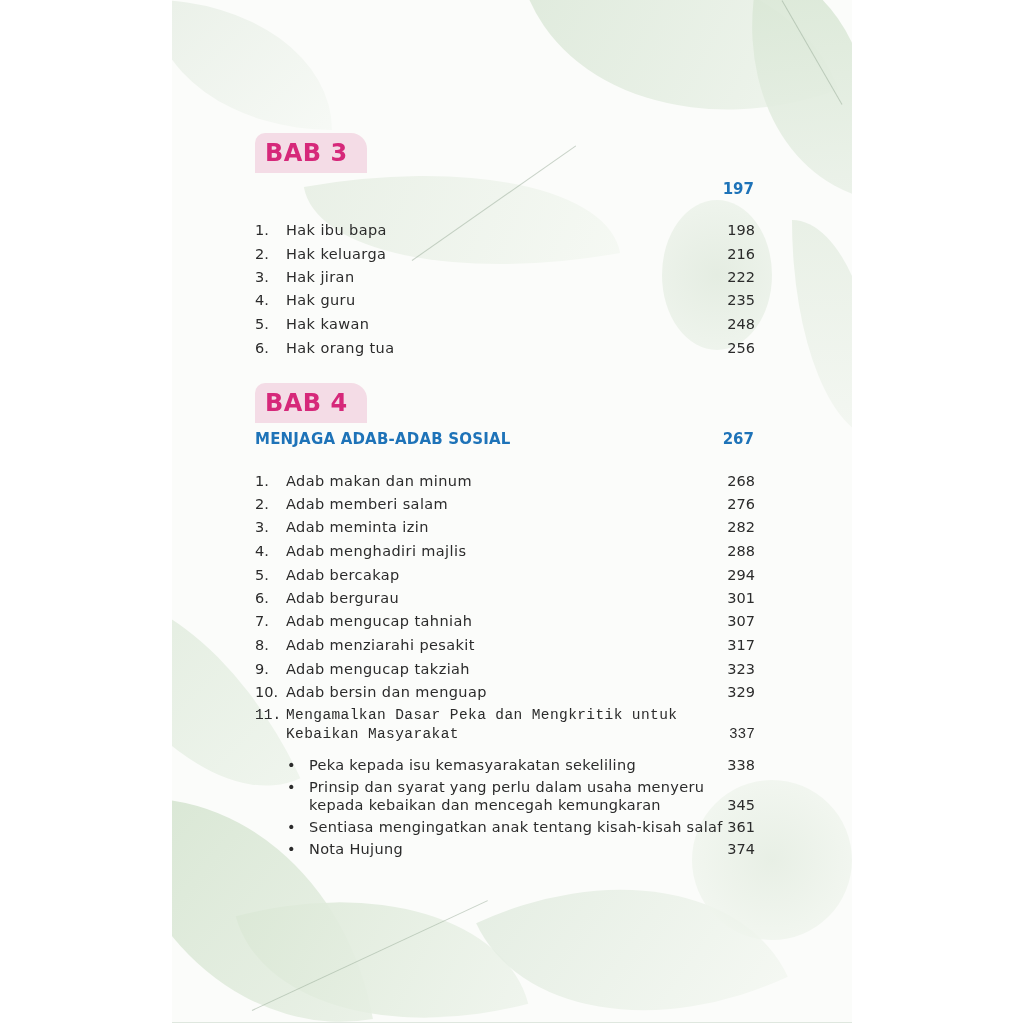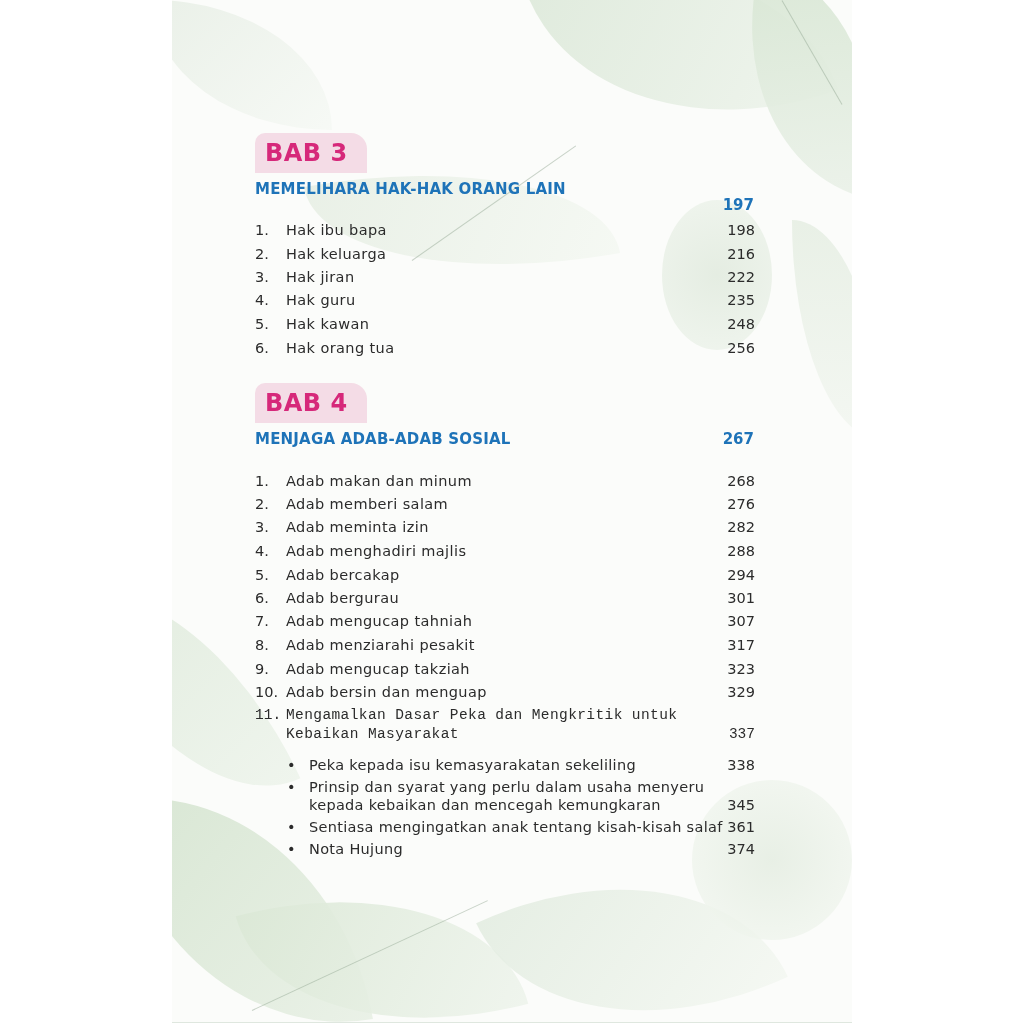--- a/index.html
+++ b/index.html
@@ -51,22 +51,21 @@
     <div class="leaf" style="left:330px;top:860px;width:260px;height:180px;background:linear-gradient(150deg,#e2ece0,#f3f7f1);transform:rotate(-25deg);opacity:0.85;"></div>
     <div class="leaf" style="left:520px;top:780px;width:160px;height:160px;background:radial-gradient(circle,#e3ece0,#f4f8f2);border-radius:50%;opacity:0.8;"></div>
     <div class="vein" style="left:80px;top:1010px;width:260px;transform:rotate(-25deg);"></div>
     <div class="vein" style="left:240px;top:260px;width:200px;transform:rotate(-35deg);"></div>
     <div class="vein" style="left:610px;top:0px;width:120px;transform:rotate(60deg);"></div>
   </div>
 
   <div class="content">
 
     <div class="bab-tag" style="top:133px;">BAB 3</div>
-    <div class="chapter-title" style="top:180px;">MEMELIHARA HAK-HAK ORANG LAIN</div>
-    <div class="chapter-page" style="top:196px;">197</div>
+    <div class="chapter-page" style="top:180px;">197</div>
 
     <div class="row" style="top:222px;">
       <span class="num">1.</span>
       <span class="label">Hak ibu bapa</span>
       <span class="pg">198</span>
     </div>
     <div class="row" style="top:246px;">
       <span class="num">2.</span>
       <span class="label">Hak keluarga</span>
       <span class="pg">216</span>

